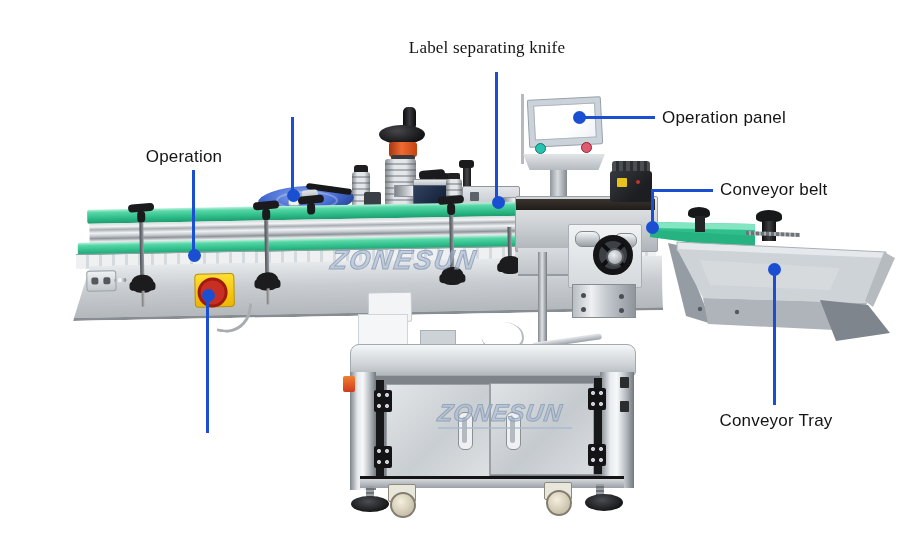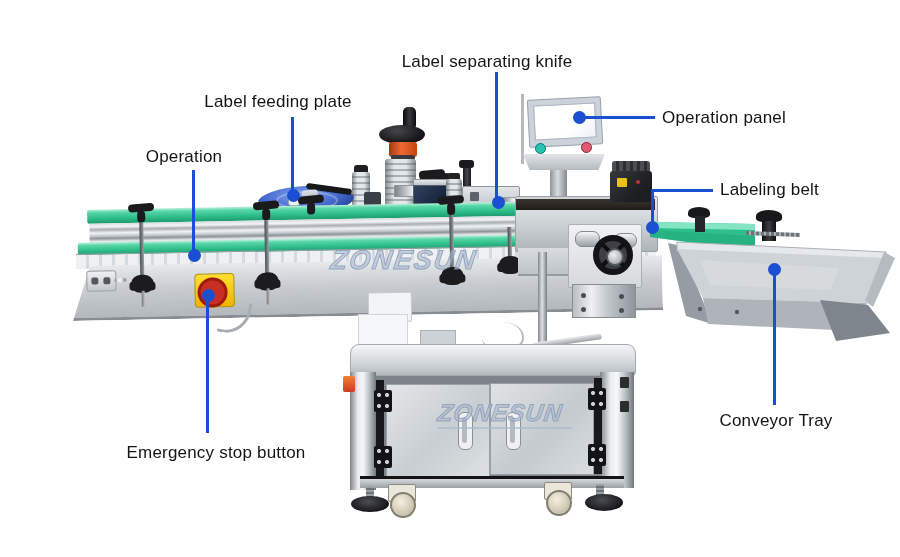--- a/index.html
+++ b/index.html
@@ -218,43 +218,41 @@
     <div class="abs" style="left:388px;top:484px;width:26px;height:16px;background:#e9e6db;border:1px solid #8f8a7c;border-radius:2px;"></div>
     <div class="abs" style="left:390px;top:492px;width:22px;height:22px;border-radius:50%;background:radial-gradient(circle at 40% 35%,#f5efdd,#c9c2ad 70%);border:2px solid #827d6e;"></div>
     <div class="abs" style="left:544px;top:482px;width:26px;height:16px;background:#e9e6db;border:1px solid #8f8a7c;border-radius:2px;"></div>
     <div class="abs" style="left:546px;top:490px;width:22px;height:22px;border-radius:50%;background:radial-gradient(circle at 40% 35%,#f5efdd,#c9c2ad 70%);border:2px solid #827d6e;"></div>
     <div class="abs" style="left:596px;top:484px;width:8px;height:12px;background:repeating-linear-gradient(180deg,#9aa0a6 0 2px,#6e7378 2px 4px);"></div>
     <div class="abs" style="left:585px;top:494px;width:38px;height:17px;background:radial-gradient(ellipse at 45% 35%,#4a4d52,#141416 75%);border-radius:50%;"></div>
   </div>
 
   <div class="abs" style="left:0;top:0;width:900px;height:557px;z-index:10;">
 
-    <div class="c-label ctr" style="left:487px;top:52px;">Label separating knife</div>
+    <div class="c-label ctr" style="left:487px;top:38px;font-family:Liberation Serif, serif;">Label separating knife</div>
     <div class="c-line" style="left:495px;top:72px;width:3px;height:127px;"></div>
     <div class="c-dot" style="left:492px;top:196px;"></div>
 
-    <div class="c-label ctr" style="left:278px;top:92px;">Label feeding plate</div>
     <div class="c-line" style="left:291px;top:117px;width:3px;height:75px;"></div>
     <div class="c-dot" style="left:287px;top:189px;"></div>
 
     <div class="c-label ctr" style="left:184px;top:147px;">Operation</div>
     <div class="c-line" style="left:192px;top:170px;width:3px;height:82px;"></div>
     <div class="c-dot" style="left:188px;top:249px;"></div>
 
     <div class="c-dot" style="left:573px;top:111px;"></div>
     <div class="c-line" style="left:584px;top:116px;width:71px;height:3px;"></div>
     <div class="c-label" style="left:662px;top:108px;">Operation panel</div>
 
     <div class="c-dot" style="left:646px;top:221px;"></div>
     <div class="c-line" style="left:651px;top:189px;width:3px;height:36px;"></div>
     <div class="c-line" style="left:651px;top:189px;width:62px;height:3px;"></div>
-    <div class="c-label" style="left:720px;top:180px;">Labeling belt</div>
+    <div class="c-label" style="left:720px;top:180px;">Conveyor belt</div>
 
     <div class="c-dot" style="left:202px;top:289px;"></div>
     <div class="c-line" style="left:206px;top:301px;width:3px;height:132px;"></div>
-    <div class="c-label ctr" style="left:216px;top:443px;">Emergency stop button</div>
 
     <div class="c-dot" style="left:768px;top:263px;"></div>
     <div class="c-line" style="left:773px;top:275px;width:3px;height:130px;"></div>
     <div class="c-label ctr" style="left:776px;top:411px;">Conveyor Tray</div>
   </div>
 
 </div>
 
 </body></html>

